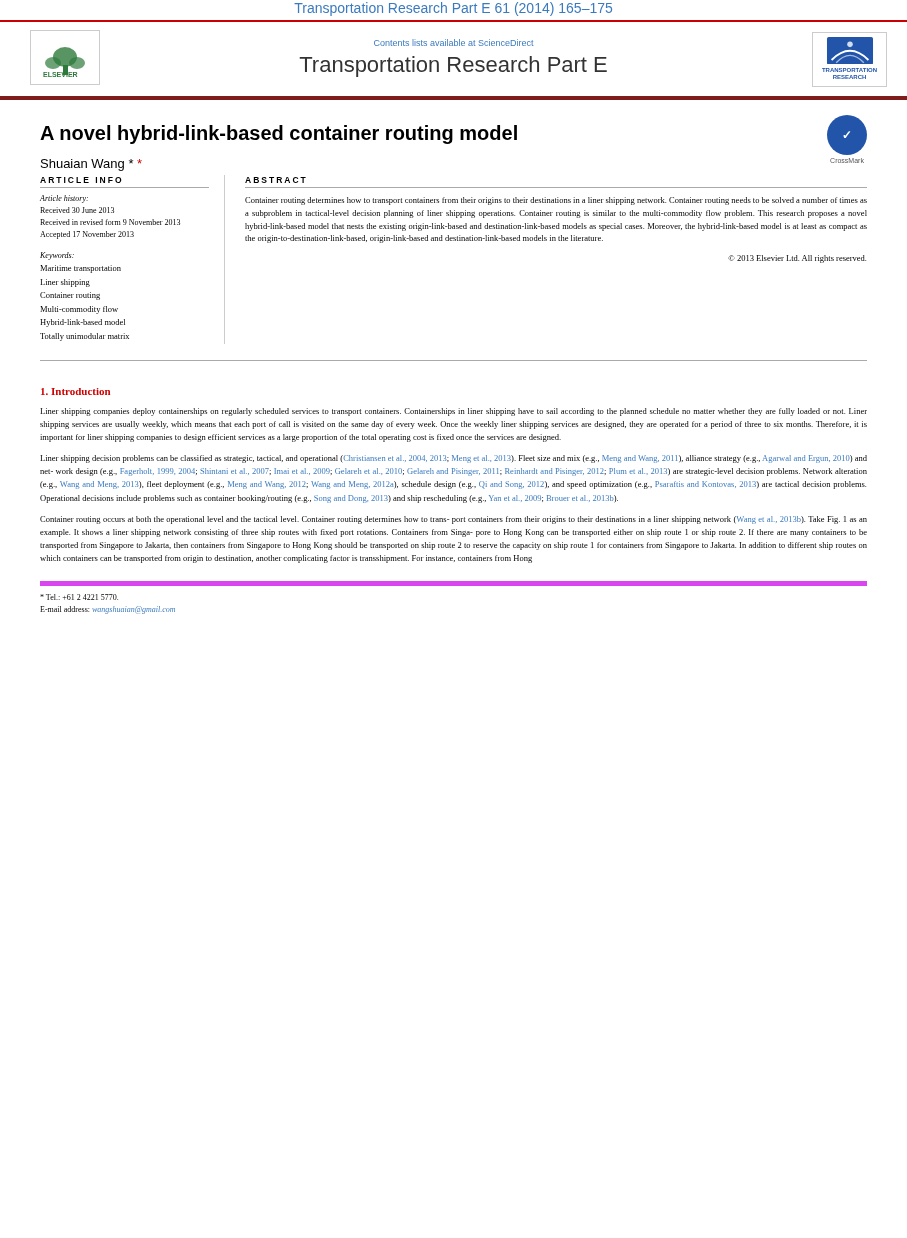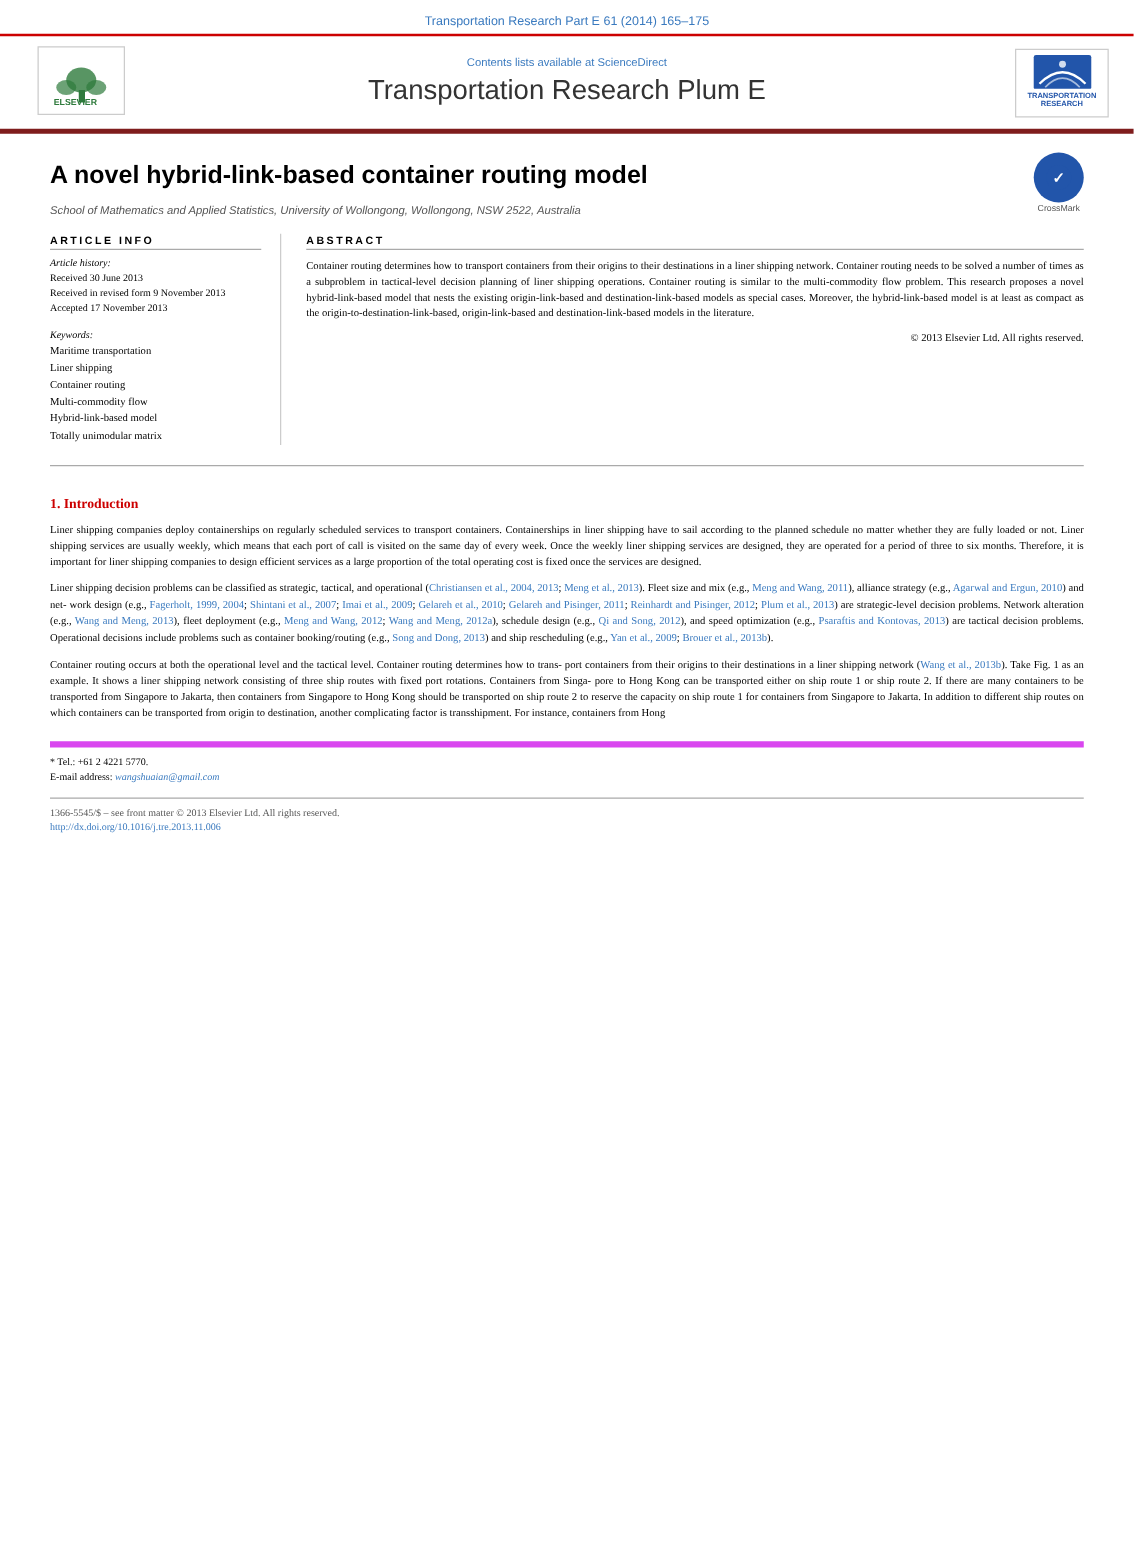--- a/index.html
+++ b/index.html
@@ -7,22 +7,22 @@
       background: #fff;
       font-family: "Times New Roman", Times, serif;
       font-size: 10px;
       color: #000;
       width: 907px;
       min-height: 1238px;
     }
 
     .top-bar {
       text-align: center;
-      padding: 12px 0 4px;
-      font-size: 10px;
+      padding: 0 0 4px;
+      font-size: 14px;
       color: #3a7abf;
       font-family: Arial, sans-serif;
     }
 
     .journal-header {
       border-top: 2px solid #c00;
       border-bottom: 4px solid #7f1d1d;
       display: flex;
       align-items: center;
       padding: 8px 20px;
@@ -314,21 +314,21 @@
           <text x="5" y="42" font-size="7" font-family="Arial" fill="#2e7a3c" font-weight="bold">ELSEVIER</text>
         </svg>
       </div>
     </div>
   </div>
 
   <div class="journal-center">
     <div class="sciencedirect-link">
       <span>Contents lists available at </span><span class="link-text">ScienceDirect</span>
     </div>
-    <div class="journal-title">Transportation Research Plum E</div>
+    <div class="journal-title">Transportation Research Part E</div>
   </div>
 
   <div class="right-logo">
     <div class="transport-logo">
       <svg class="road-svg" width="50" height="30" viewBox="0 0 50 30">
         <rect x="0" y="0" width="50" height="30" fill="#2255aa" rx="2"></rect>
         <path d="M5 25 Q25 5 45 25" stroke="white" stroke-width="2" fill="none"></path>
         <path d="M10 28 Q25 12 40 28" stroke="white" stroke-width="1.5" fill="none" opacity="0.6"></path>
         <circle cx="25" cy="8" r="3" fill="white" opacity="0.8"></circle>
       </svg>
@@ -347,22 +347,24 @@
             <circle cx="11" cy="11" r="10" fill="#2255aa"></circle>
             <text x="11" y="15" text-anchor="middle" font-size="12" fill="white" font-weight="bold" font-family="Arial">✓</text>
           </svg>
         </div>
         <div style="font-size:7px;font-family:Arial;color:#555;margin-top:2px;">CrossMark</div>
       </div>
     </div>
     <h1 class="paper-title">A novel hybrid-link-based container routing model</h1>
   </div>
 
-
-  <div class="affiliation">School of Mathematics and Applied Statistics, University of Wollongong, Wollongong, NSW 2522, Australia</div>
+  <div class="author-name">
+    <span>Shuaian Wang *</span><span class="author-asterisk"> *</span>
+  </div>
+
 
   <div class="info-abstract-row">
 
     <div class="article-info">
       <div class="section-heading">ARTICLE INFO</div>
 
       <div class="article-history-title">Article history:</div>
       <div class="article-history-item">Received 30 June 2013</div>
       <div class="article-history-item">Received in revised form 9 November 2013</div>
       <div class="article-history-item">Accepted 17 November 2013</div>
@@ -417,18 +419,14 @@
   </p>
 
   <div class="footnote-section">
     <div class="footnote-text">* Tel.: +61 2 4221 5770.</div>
     <div class="footnote-text">
       <span>E-mail address:</span>
       <span class="footnote-email link-text">wangshuaian@gmail.com</span>
     </div>
   </div>
 
-  <div class="footer-bar">
-    <div class="footer-text">1366-5545/$ – see front matter © 2013 Elsevier Ltd. All rights reserved.</div>
-    <div class="footer-doi link-text">http://dx.doi.org/10.1016/j.tre.2013.11.006</div>
-  </div>
 
 </div>
 
 </body></html>

